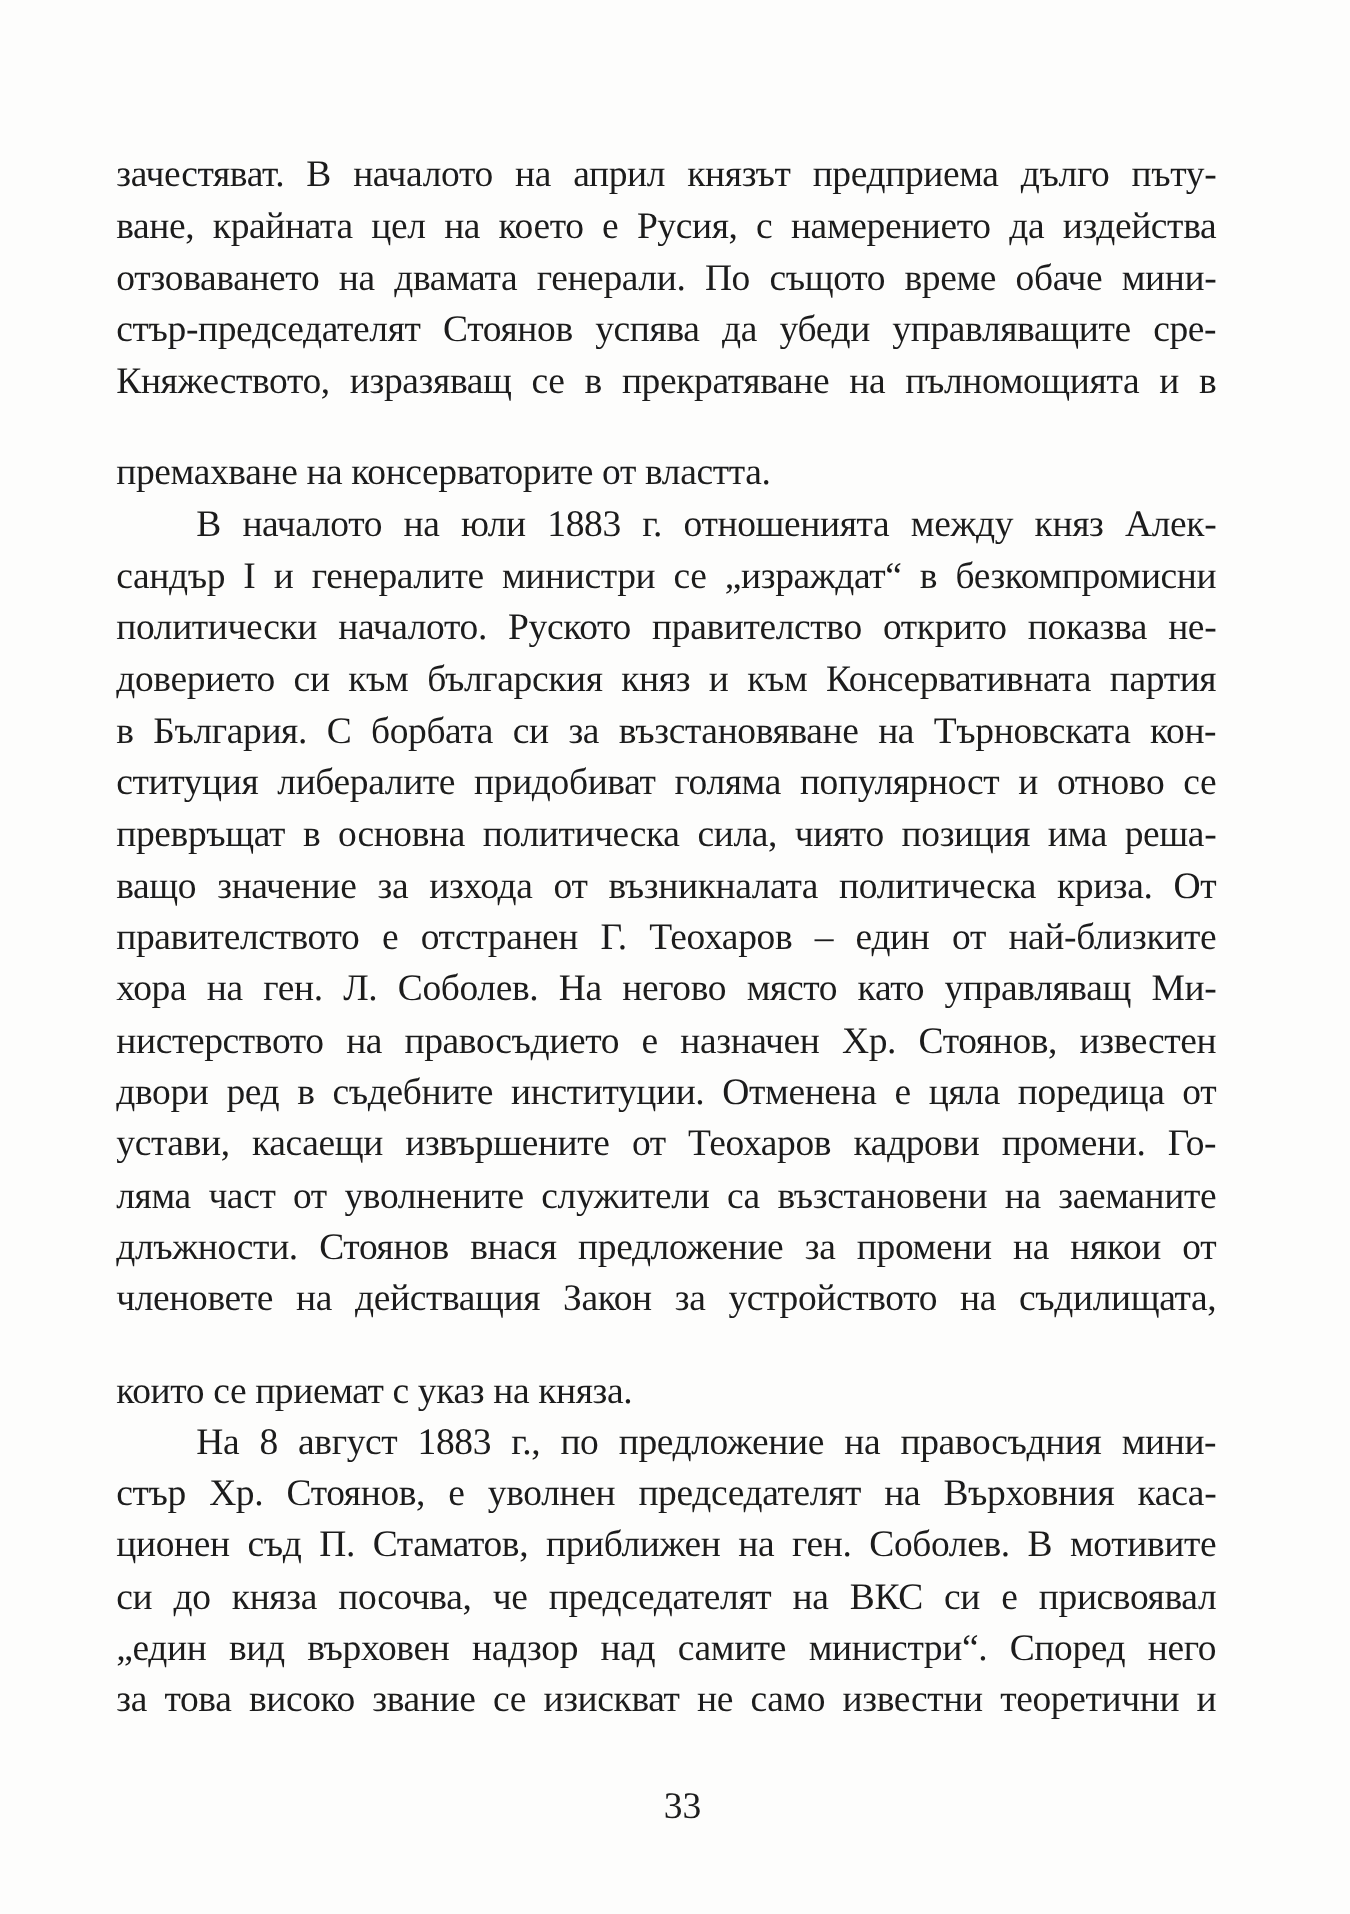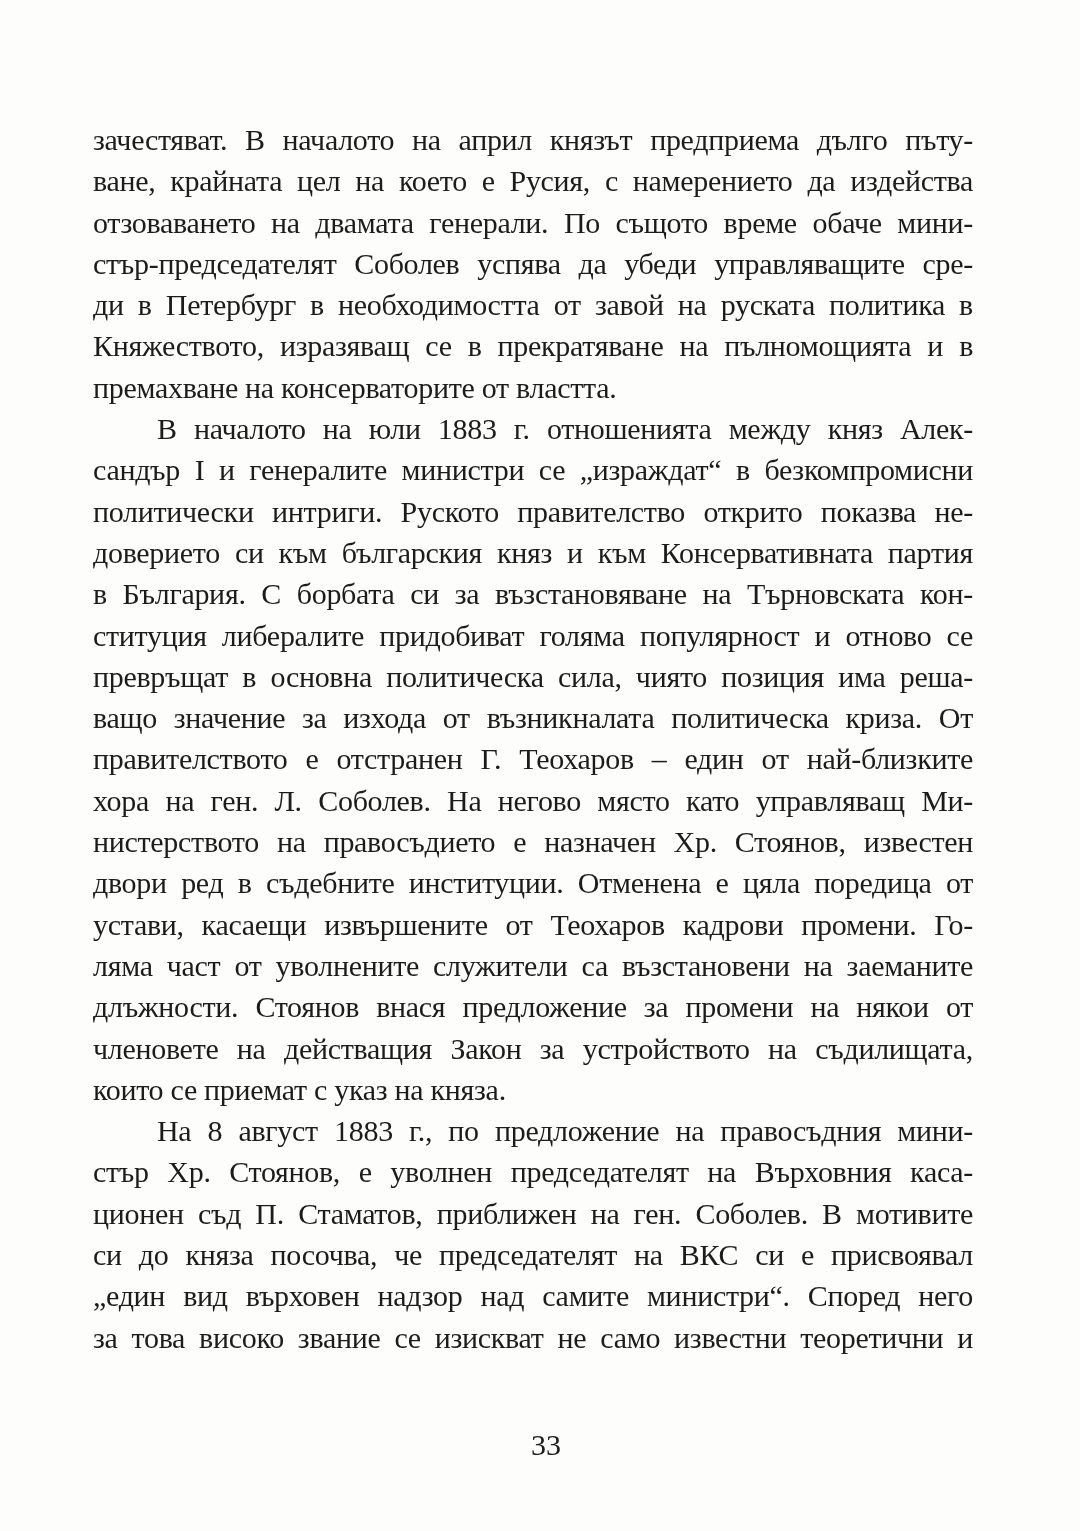--- a/index.html
+++ b/index.html
@@ -34,20 +34,21 @@
     font-size: 30px;
     line-height: 41.3px;
     letter-spacing: -0.3px;
     white-space: nowrap;
     text-align: justify;
     text-align-last: justify;
     text-justify: inter-word;
   }
   .line.end {
     text-align-last: left;
+    margin-top: 32px;
   }
   .line.indent {
     text-indent: 64px;
     font-family: Liberation Serif, serif;
   }
   .page-number {
     position: absolute;
     top: 1424px;
     left: 0;
     right: 0;
@@ -59,29 +60,28 @@
 </style>
 </head>
 <body>
 
 <div class="scan-page">
   <div class="body-text">
       <div class="paragraph">
         <div class="line">зачестяват. В началото на април князът предприема дълго пъту-</div>
         <div class="line">ване, крайната цел на което е Русия, с намерението да издейства</div>
         <div class="line">отзоваването на двамата генерали. По същото време обаче мини-</div>
-        <div class="line">стър-председателят Соболев успява да убеди управляващите сре-</div>
-        <div class="line">ди в Петербург в необходимостта от завой на руската политика в</div>
+        <div class="line">стър-председателят Стоянов успява да убеди управляващите сре-</div>
         <div class="line">Княжеството, изразяващ се в прекратяване на пълномощията и в</div>
         <div class="line end">премахване на консерваторите от властта.</div>
       </div>
       <div class="paragraph">
         <div class="line indent">В началото на юли 1883 г. отношенията между княз Алек-</div>
         <div class="line">сандър I и генералите министри се „израждат“ в безкомпромисни</div>
-        <div class="line">политически интриги. Руското правителство открито показва не-</div>
+        <div class="line">политически началото. Руското правителство открито показва не-</div>
         <div class="line">доверието си към българския княз и към Консервативната партия</div>
         <div class="line">в България. С борбата си за възстановяване на Търновската кон-</div>
         <div class="line">ституция либералите придобиват голяма популярност и отново се</div>
         <div class="line">превръщат в основна политическа сила, чиято позиция има реша-</div>
         <div class="line">ващо значение за изхода от възникналата политическа криза. От</div>
         <div class="line">правителството е отстранен Г. Теохаров – един от най-близките</div>
         <div class="line">хора на ген. Л. Соболев. На негово място като управляващ Ми-</div>
         <div class="line">нистерството на правосъдието е назначен Хр. Стоянов, известен</div>
         <div class="line">двори ред в съдебните институции. Отменена е цяла поредица от</div>
         <div class="line">устави, касаещи извършените от Теохаров кадрови промени. Го-</div>

